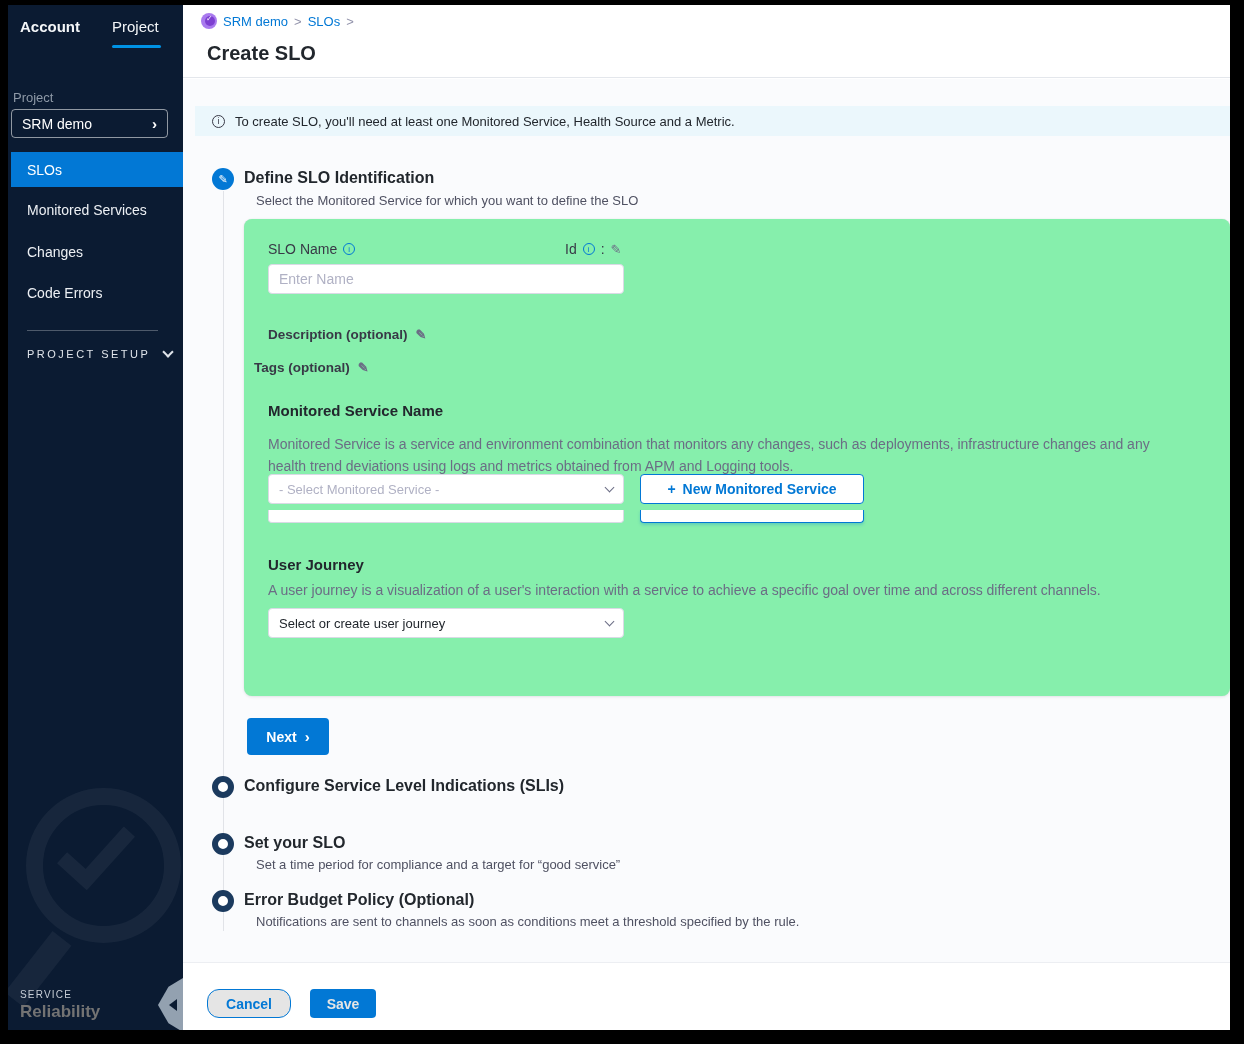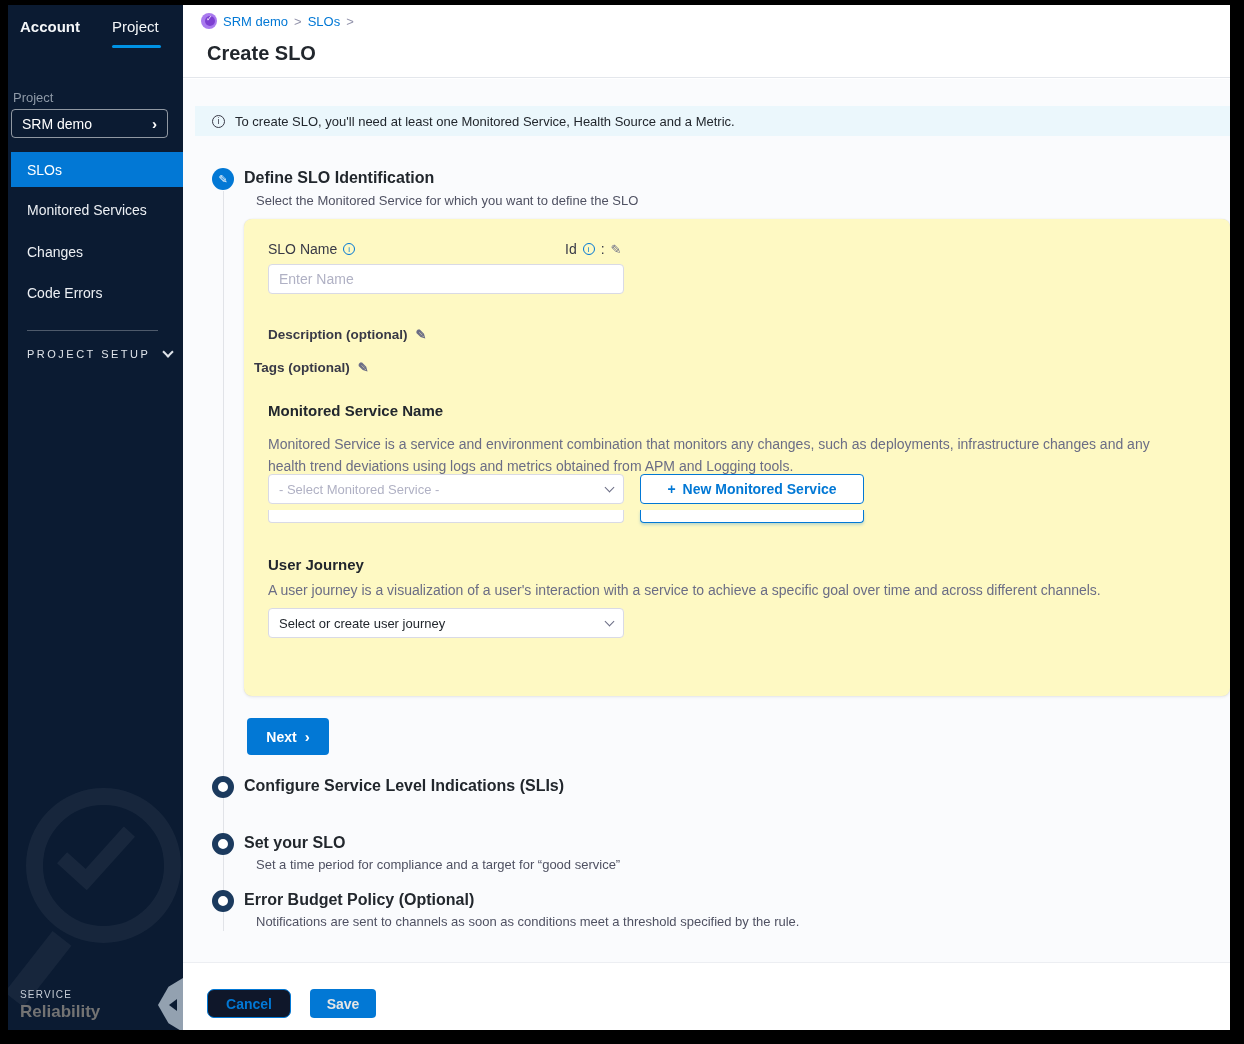--- a/index.html
+++ b/index.html
@@ -47,41 +47,41 @@
   .icon-info { display:inline-flex; align-items:center; justify-content:center; width:13px; height:13px; border-radius:50%; font-size:9px; font-style:normal; }
   .icon-info.dark { border:1px solid #383946; color:#383946; }
   .icon-info.blue { border:1px solid #0278D5; color:#0278D5; width:12px; height:12px; font-size:8px; }
 
   .rail { position:absolute; left:40px; top:112px; width:1px; height:740px; background:#E1E3E8; }
   .step1-circle { position:absolute; left:29px; top:89px; width:22px; height:22px; border-radius:50%; background:#0278D5; color:#fff; display:flex; align-items:center; justify-content:center; font-size:11px; }
   .step-title { position:absolute; left:61px; font-size:16px; font-weight:700; color:#22272D; }
   .step-sub { position:absolute; left:61px; font-size:13px; color:#4F5162;margin-left:12px; }
   .step-circle { position:absolute; left:29px; width:22px; height:22px; border-radius:50%; border:6px solid #1B3A5E; background:#fff; }
 
-  .card { position:absolute; left:61px; top:140px; right:0; height:477px; background:#fef9c3; border-radius:8px; box-shadow:0 1px 3px rgba(40,41,61,0.10), 0 0 1px rgba(40,41,61,0.12); }
+  .card { position:absolute; left:61px; top:140px; right:0; height:477px; background:#86efac; border-radius:8px; box-shadow:0 1px 3px rgba(40,41,61,0.10), 0 0 1px rgba(40,41,61,0.12); }
   .f-label { position:absolute; font-size:14px; color:#383946; display:flex; align-items:center; gap:6px; }
   .pencil { color:#6B6D85; font-size:13px; cursor:pointer; }
   .name-input { position:absolute; left:24px; top:45px; width:356px; height:30px; border:1px solid #D9DAE5; border-radius:4px; padding:0 10px; font-size:14px; color:#22272D; font-family:"Liberation Sans",sans-serif; outline:none; }
   .name-input::placeholder { color:#B0B1C4; }
   .f-label-b { position:absolute; font-size:13.5px; font-weight:700; color:#383946; display:flex; align-items:center; gap:8px; }
   .sec-title { position:absolute; font-size:15px; font-weight:700; color:#22272D; }
   .sec-desc { position:absolute; font-size:14px; color:#6B6D85; line-height:1.55; width:908px; }
   .select { position:absolute; width:356px; height:30px; border:1px solid #D9DAE5; border-radius:4px; background:#fff; display:flex; align-items:center; padding:0 10px; font-size:13px; cursor:pointer; }
   .select .chevron { margin-left:auto; width:7px; height:7px; border-right:1.5px solid #6B6D85; border-bottom:1.5px solid #6B6D85; transform:rotate(45deg); margin-top:-3px; }
   .sel-placeholder { color:#B0B1C4; }
   .sel-value { color:#22272D; }
   .btn-outline-blue { position:absolute; height:30px; border:1px solid #0278D5; border-radius:4px; background:#fff; color:#0278D5; font-weight:700; font-size:14px; display:flex; align-items:center; justify-content:center; gap:7px; cursor:pointer; }
   .ghost-gray { position:absolute; left:24px; top:291px; width:356px; height:13px; border:1px solid #D9DAE5; border-top:none; border-radius:0 0 4px 4px; background:#fff; }
   .ghost-blue { position:absolute; left:396px; top:291px; width:224px; height:13px; border:1px solid #0278D5; border-top:none; border-radius:0 0 4px 4px; background:#fff; box-shadow:0 2px 3px rgba(2,120,213,0.25); }
 
   .next-btn { position:absolute; left:64px; top:639px; width:82px; height:37px; background:#0278D5; border-radius:4px; color:#fff; font-weight:700; font-size:14px; display:flex; align-items:center; justify-content:center; gap:8px; cursor:pointer; }
   .next-btn .chev { font-size:15px; font-weight:700; }
 
   .footer { position:absolute; bottom:0; left:0; right:0; height:68px; background:#fff; border-top:1px solid #ECEEF2; }
-  .btn-cancel { position:absolute; left:24px; top:26px; width:84px; height:29px; border:1px solid #0278D5; border-radius:7px; background:#0f172a; color:#0278D5; font-weight:700; font-size:14px; display:flex; align-items:center; justify-content:center; cursor:pointer; }
+  .btn-cancel { position:absolute; left:24px; top:26px; width:84px; height:29px; border:1px solid #0278D5; border-radius:12px; background:#e5e5e5; color:#0278D5; font-weight:700; font-size:14px; display:flex; align-items:center; justify-content:center; cursor:pointer; }
   .btn-save { position:absolute; left:127px; top:26px; width:66px; height:29px; border:none; border-radius:4px; background:#0278D5; color:#e5e5e5; font-weight:700; font-size:14px; display:flex; align-items:center; justify-content:center; cursor:pointer; }
 </style>
 </head>
 <body>
 
 <div class="app">
 
   <div class="sidebar">
     <div class="tab tab-account">Account</div>
     <div class="tab tab-project">Project</div>

